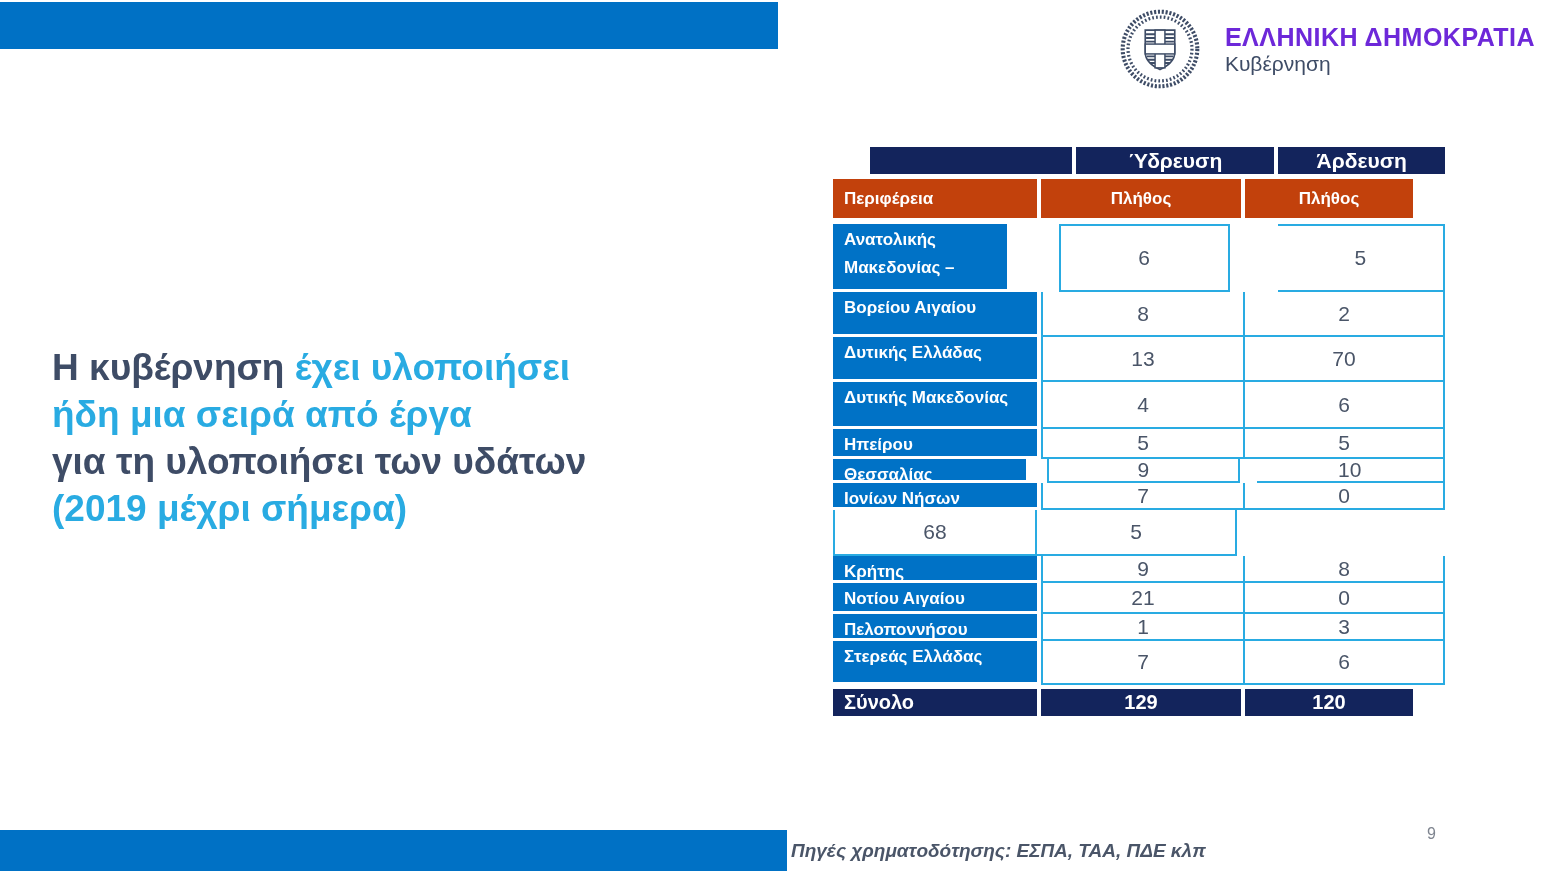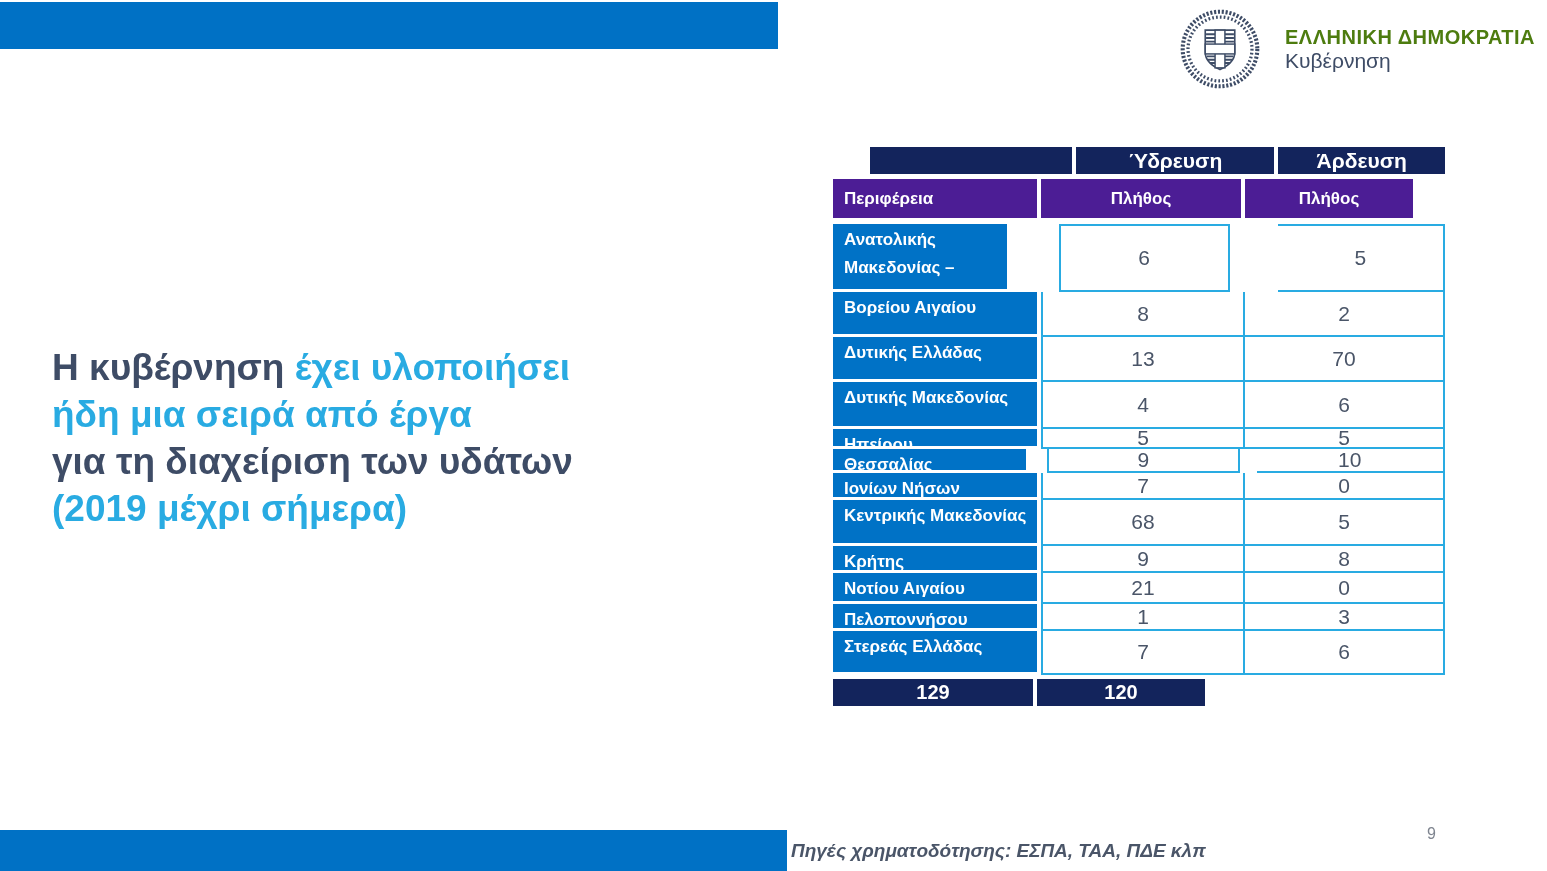--- a/index.html
+++ b/index.html
@@ -6,37 +6,37 @@
   .slide{position:relative;width:1547px;height:871px;background:#ffffff;overflow:hidden;
          font-family:"Liberation Sans",sans-serif;}
 
   
   .top-bar{position:absolute;left:0;top:2px;width:778px;height:47px;background:#0071C5;}
   .bottom-bar{position:absolute;left:0;top:830px;width:787px;height:41px;background:#0071C5;}
 
   
   .logo{position:absolute;top:8px;right:12px;display:flex;align-items:center;gap:24px;}
   .logo-text{display:flex;flex-direction:column;}
-  .logo-title{font-size:20px;font-weight:bold;color:#4d7c0f;letter-spacing:.5px;white-space:nowrap;}
+  .logo-title{font-size:25px;font-weight:bold;color:#6d28d9;letter-spacing:.5px;white-space:nowrap;}
   .logo-subtitle{font-size:21px;color:#3E4C66;}
 
   
   .heading{position:absolute;left:52px;top:344px;font-size:37px;font-weight:bold;line-height:47px;}
   .navy-text{color:#3E4C66;}
   .cyan-text{color:#29ABE2;}
 
   
   .table{position:absolute;left:833px;top:147px;width:612px;}
   .t-row{display:flex;}
   .cell{box-sizing:border-box;}
   .head1{height:27px;margin-bottom:5px;padding-left:37px;}
   .head2{height:39px;margin-bottom:6px;}
   .total-row{height:27px;margin-top:4px;}
   .navy-cell{background:#13245C;color:#fff;font-weight:bold;}
-  .cyan-cell{background:#4c1d95;color:#fff;font-weight:bold;}
+  .cyan-cell{background:#c2410c;color:#fff;font-weight:bold;}
   .w-label{width:204px;margin-right:4px;}
   .w-h2{width:200px;margin-right:4px;}
   .w-h3{width:168px;}
   .center{display:flex;align-items:center;justify-content:center;}
   .left-pad{display:flex;align-items:center;padding-left:11px;}
   .head1 .cell{font-size:21px;}
   .head2 .cell{font-size:17px;}
   .total-row .cell{font-size:20px;}
 
   .region-cell{width:204px;margin-right:4px;background:#0072C6;color:#fff;font-weight:bold;
@@ -75,21 +75,21 @@
     </svg>
     <div class="logo-text">
       <div class="logo-title">ΕΛΛΗΝΙΚΗ ΔΗΜΟΚΡΑΤΙΑ</div>
       <div class="logo-subtitle">Κυβέρνηση</div>
     </div>
   </div>
 
   <div class="heading" id="heading">
       <div><span class="navy-text">Η κυβέρνηση </span><span class="cyan-text">έχει υλοποιήσει</span></div>
       <div><span class="cyan-text">ήδη μια σειρά από έργα</span></div>
-      <div><span class="navy-text">για τη διαχείριση των υδάτων</span></div>
+      <div><span class="navy-text">για τη υλοποιήσει των υδάτων</span></div>
       <div><span class="cyan-text">(2019 μέχρι σήμερα)</span></div>
     </div>
 
   <div class="table" id="table">
     <div class="t-row head1">
       <div class="cell navy-cell w-label"></div>
       <div class="cell navy-cell w-h2 center">Ύδρευση</div>
       <div class="cell navy-cell w-h3 center">Άρδευση</div>
     </div>
     <div class="t-row head2">
@@ -111,37 +111,36 @@
         <div class="t-row data-row" style="height: 45px;">
           <div class="cell region-cell">Δυτικής Ελλάδας</div>
           <div class="cell num-cell c2">13</div>
           <div class="cell num-cell c3">70</div>
         </div>
         <div class="t-row data-row" style="height: 47px;">
           <div class="cell region-cell">Δυτικής Μακεδονίας</div>
           <div class="cell num-cell c2">4</div>
           <div class="cell num-cell c3">6</div>
         </div>
-        <div class="t-row data-row" style="height: 20px;">
+        <div class="t-row data-row" style="height: 30px;">
           <div class="cell region-cell">Ηπείρου</div>
           <div class="cell num-cell c2">5</div>
           <div class="cell num-cell c3">5</div>
         </div>
         <div class="t-row data-row" style="height: 24px; gap: 17px;">
           <div class="cell region-cell">Θεσσαλίας</div>
           <div class="cell num-cell c2">9</div>
           <div class="cell num-cell c3">10</div>
         </div>
         <div class="t-row data-row" style="height: 27px;">
           <div class="cell region-cell">Ιονίων Νήσων</div>
           <div class="cell num-cell c2">7</div>
           <div class="cell num-cell c3">0</div>
         </div>
         <div class="t-row data-row" style="height: 46px;">
-          <div class="cell region-cell">Κεντρικής Μακεδονίας</div>
           <div class="cell num-cell c2">68</div>
           <div class="cell num-cell c3">5</div>
         </div>
         <div class="t-row data-row" style="height: 27px;">
           <div class="cell region-cell">Κρήτης</div>
           <div class="cell num-cell c2">9</div>
           <div class="cell num-cell c3">8</div>
         </div>
         <div class="t-row data-row" style="height: 31px;">
           <div class="cell region-cell">Νοτίου Αιγαίου</div>
@@ -153,20 +152,21 @@
           <div class="cell num-cell c2">1</div>
           <div class="cell num-cell c3">3</div>
         </div>
         <div class="t-row data-row" style="height: 44px;">
           <div class="cell region-cell">Στερεάς Ελλάδας</div>
           <div class="cell num-cell c2">7</div>
           <div class="cell num-cell c3">6</div>
         </div>
       </div>
     <div class="t-row total-row">
+      <div class="cell navy-cell w-label left-pad">Σύνολο</div>
       <div class="cell navy-cell w-h2 center">129</div>
       <div class="cell navy-cell w-h3 center">120</div>
     </div>
   </div>
 
   <div class="bottom-bar"></div>
   <div class="footer-text">Πηγές χρηματοδότησης: ΕΣΠΑ, ΤΑΑ, ΠΔΕ κλπ</div>
   <div class="page-number">9</div>
 
 </div>

